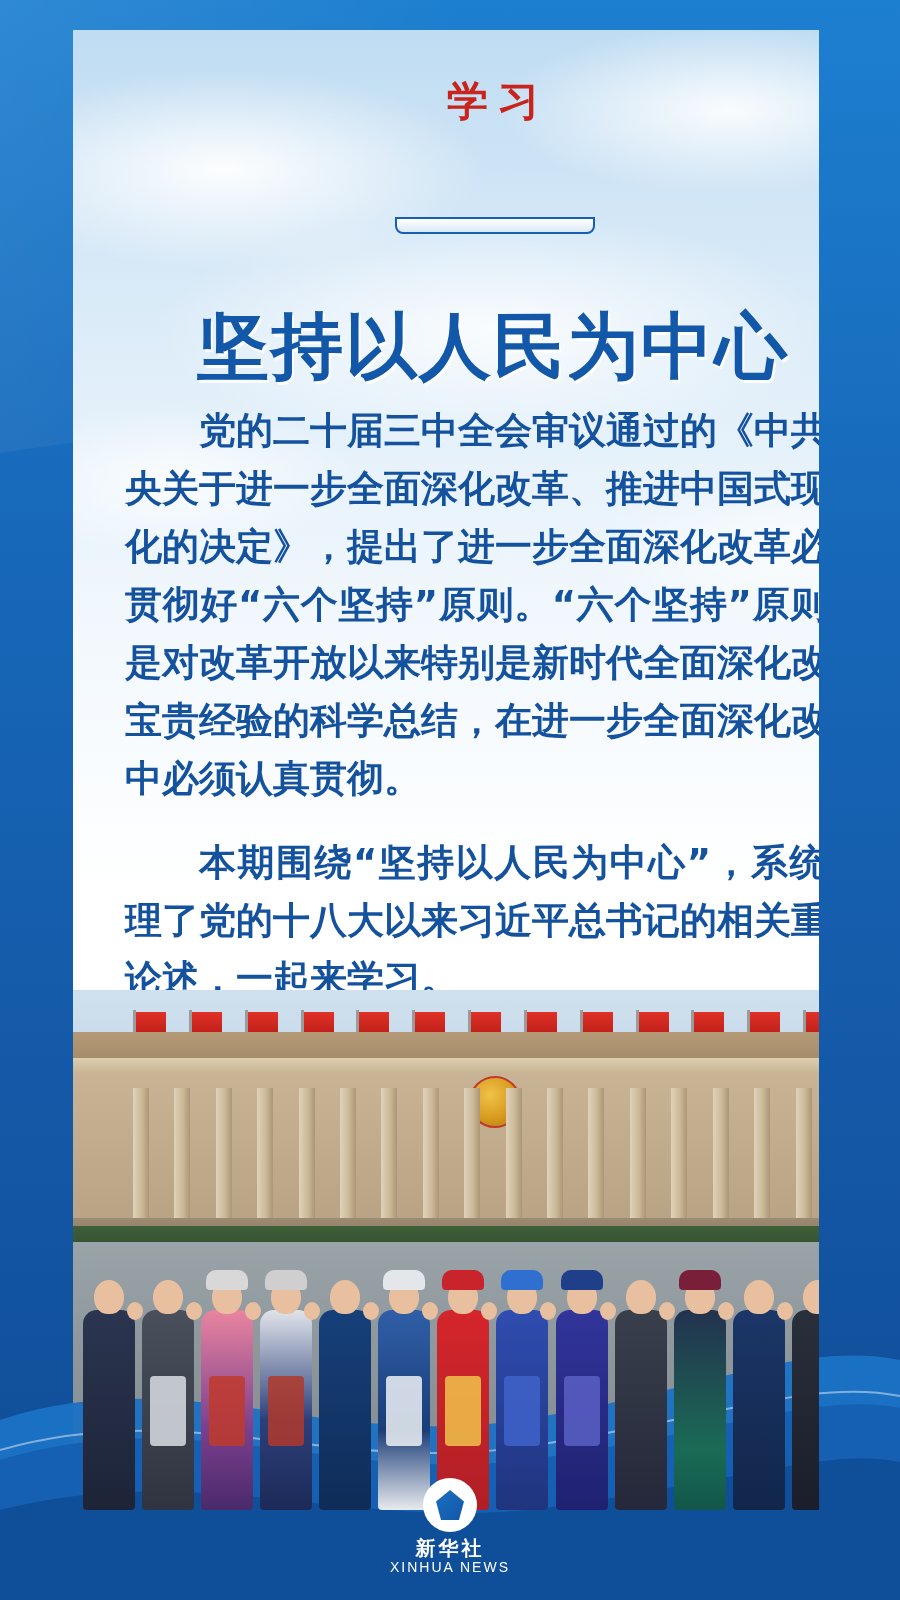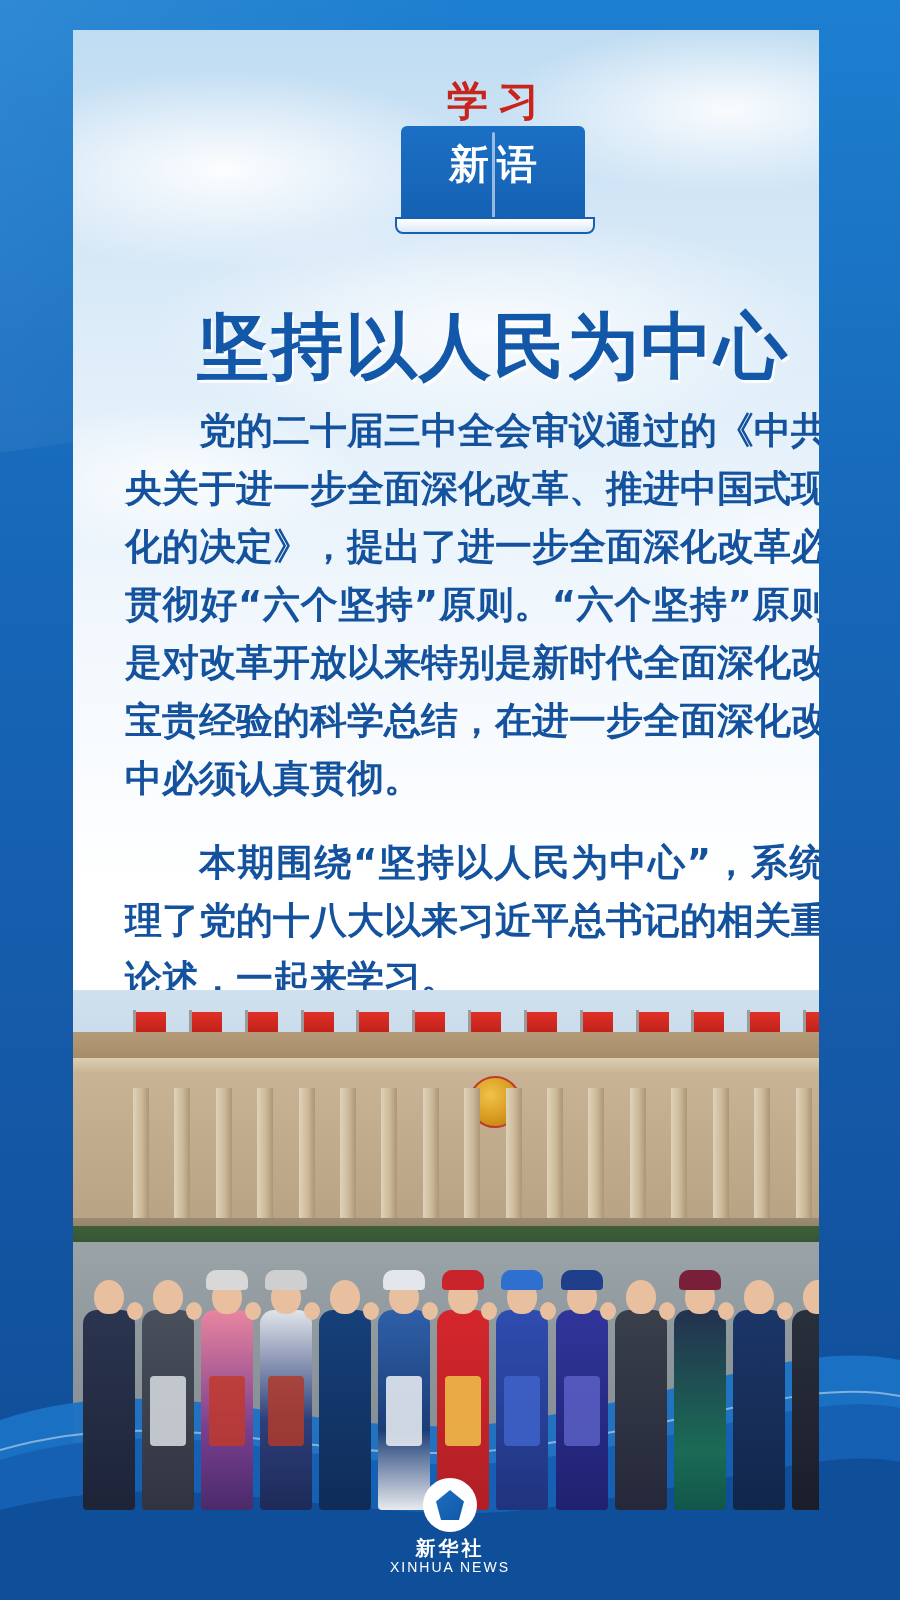--- a/index.html
+++ b/index.html
@@ -419,23 +419,20 @@
 
 <div class="poster">
 
   <div class="card">
 
     <div class="sky"></div>
 
     <div class="logo-wrap">
       <div class="logo">
         <div class="logo-top-text">学习</div>
-        <div class="logo-book">
-          <div class="logo-book-text">新语</div>
-        </div>
         <div class="logo-pages"></div>
       </div>
     </div>
 
     <h1 class="headline">坚持以人民为中心</h1>
 
     <div class="body-text">
       <p class="para">党的二十届三中全会审议通过的《中共中央关于进一步全面深化改革、推进中国式现代化的决定》，提出了进一步全面深化改革必须贯彻好“六个坚持”原则。“六个坚持”原则，是对改革开放以来特别是新时代全面深化改革宝贵经验的科学总结，在进一步全面深化改革中必须认真贯彻。</p>
       <p class="para">本期围绕“坚持以人民为中心”，系统梳理了党的十八大以来习近平总书记的相关重要论述，一起来学习。</p>
     </div>

